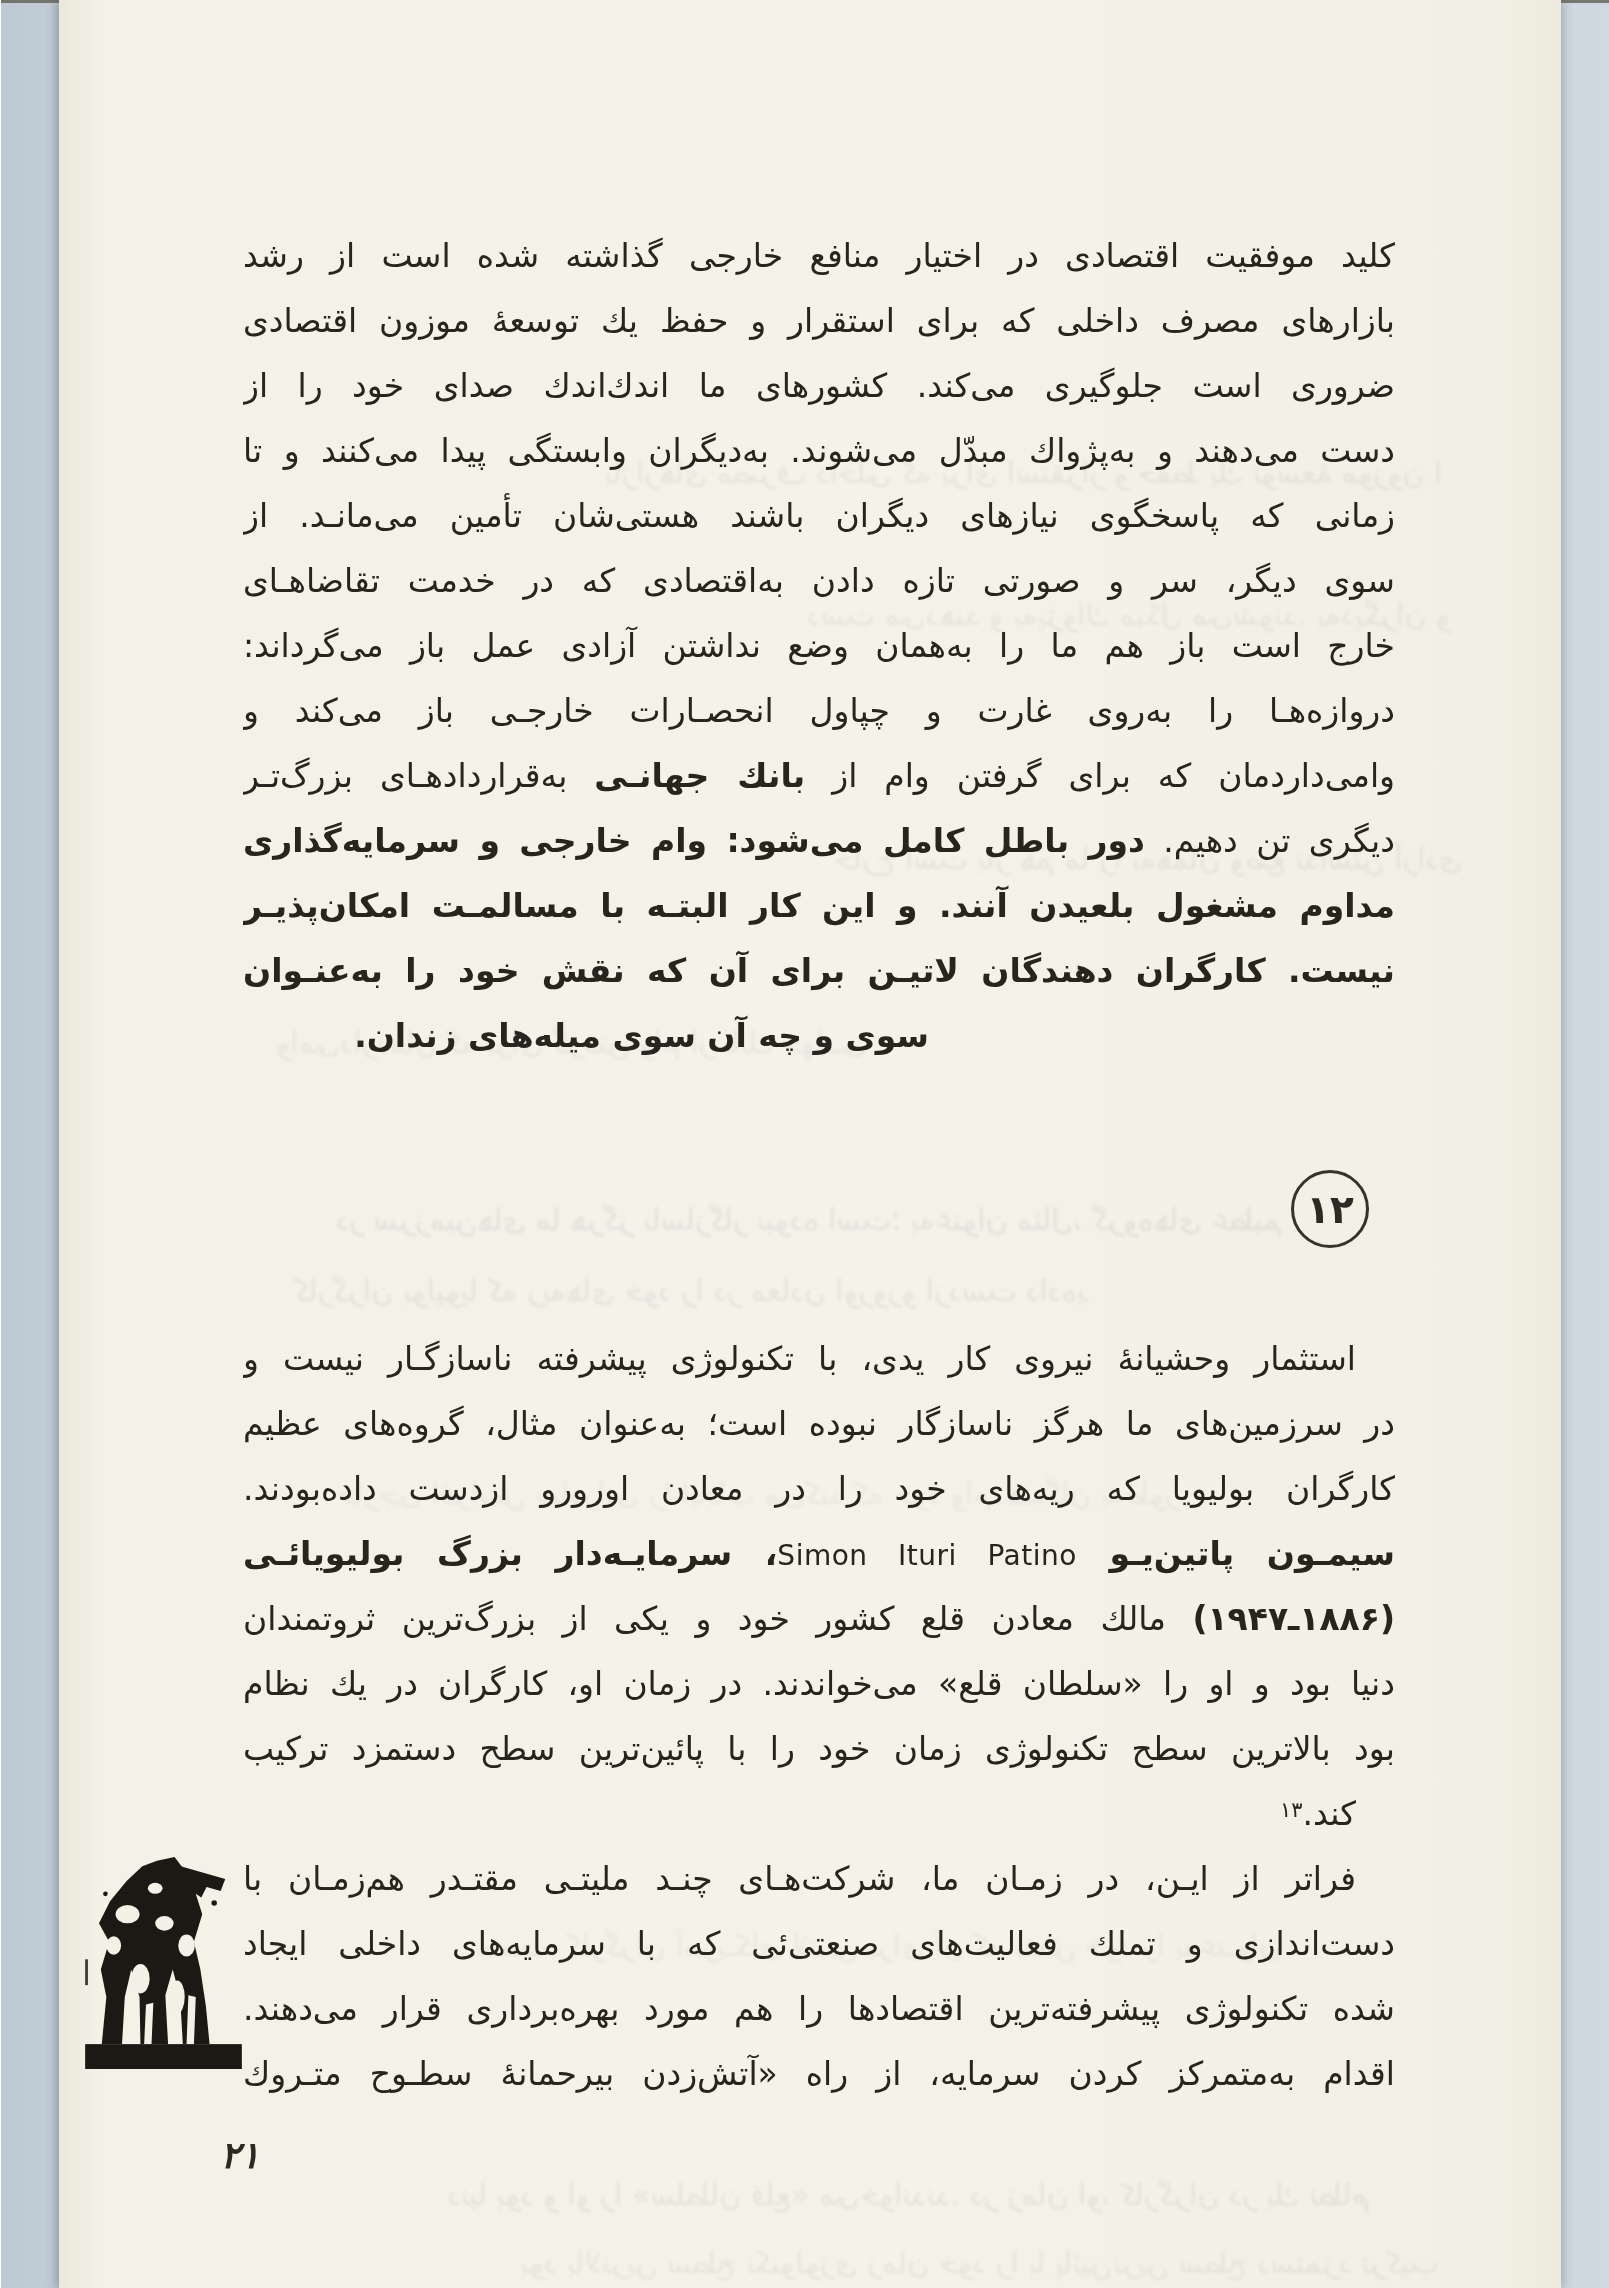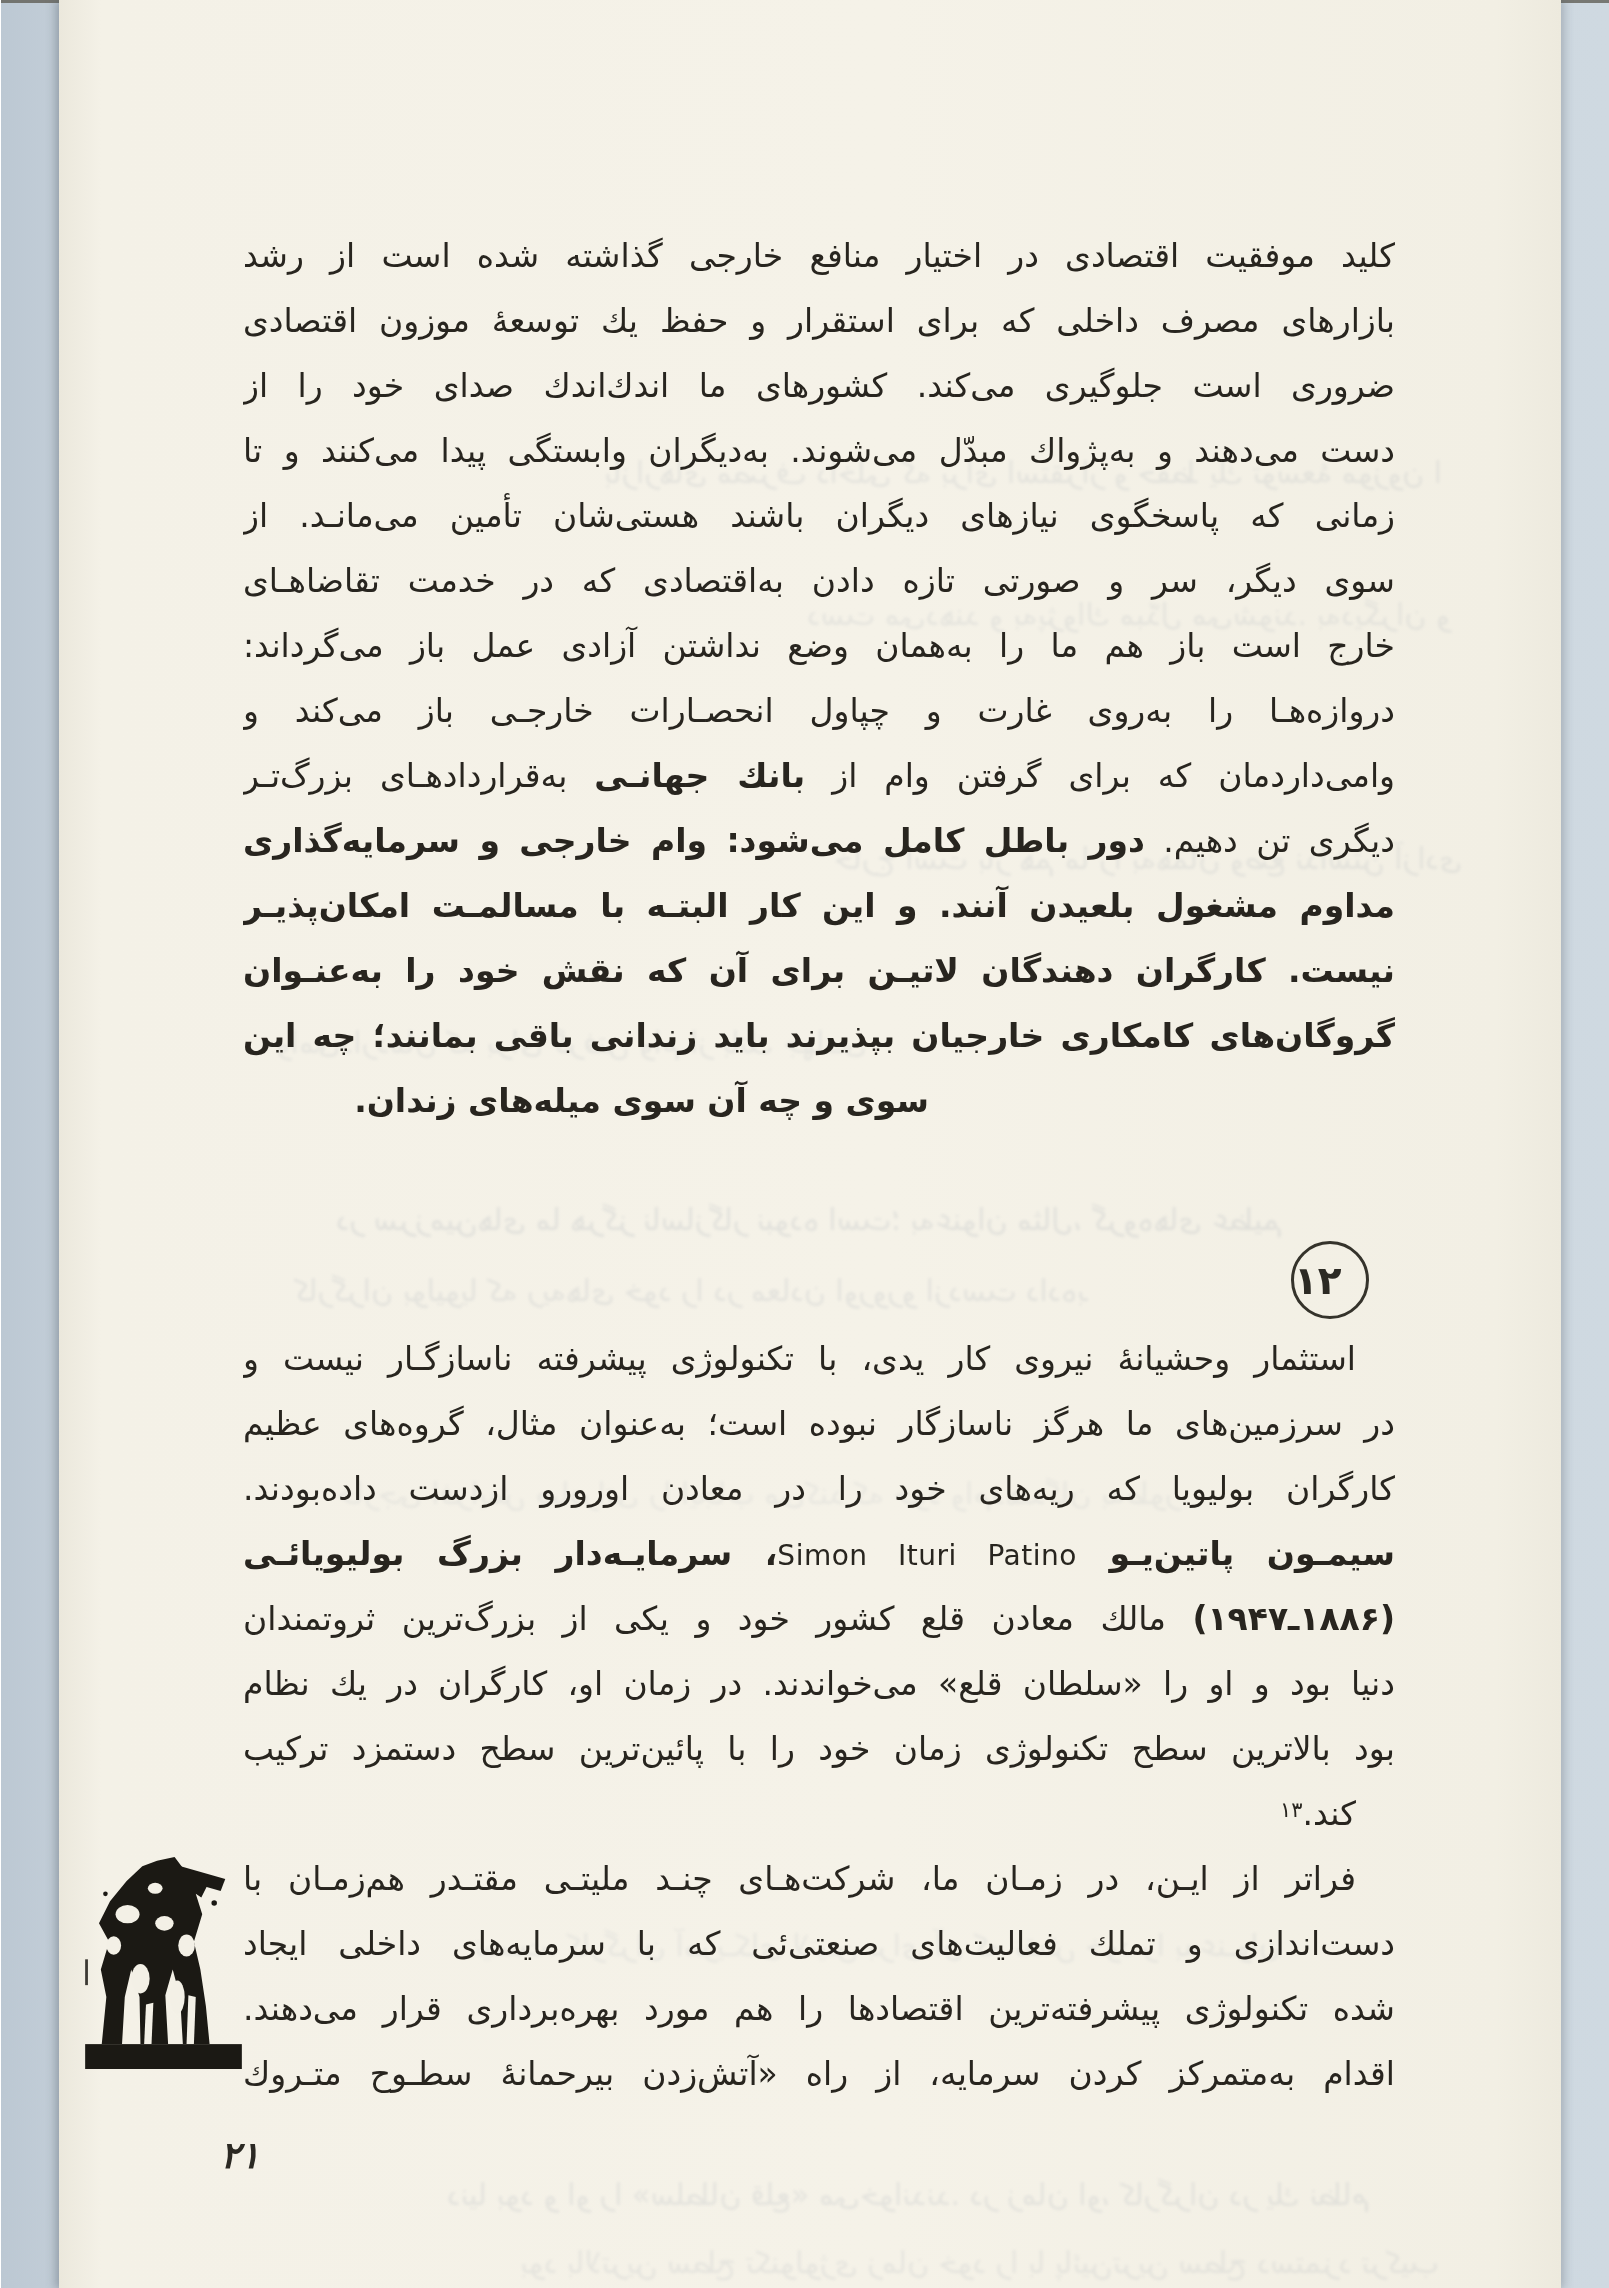--- a/index.html
+++ b/index.html
@@ -43,23 +43,23 @@
   .line.fnline,.line.pulled{text-align:right;}
   .line.fnline::after,.line.pulled::after{content:none;}
   .line.fnline{margin-right:39px;}
   .line.pulled{margin-right:466px;}
   .line.indent{text-indent:39px;}
   .b{font-weight:700;}
   .lat{font-family:"DejaVu Sans",sans-serif;font-size:28px;letter-spacing:0.5px;}
   .fn{font-size:21px;position:relative;top:-8.3px;}
   
   .section-circle{
-    position:absolute;left:1048px;top:1241px;width:72px;height:72px;
+    position:absolute;left:1048px;top:1170px;width:72px;height:72px;
     border:3.7px solid #35332b;border-radius:50%;
-    display:flex;align-items:center;justify-content:flex-end;
+    display:flex;align-items:center;justify-content:center;
   }
   .section-circle span{font-size:39px;font-weight:700;color:#2c2a24;padding-top:1.8px;}
   
   .woodcut{position:absolute;left:26px;top:1857px;width:157px;height:212px;}
   
   .pagenum{
     position:absolute;left:90px;top:2134px;width:111px;
     font-size:37px;font-weight:700;color:#2b2923;text-align:right;letter-spacing:2.8px;font-style:italic;
   }
 </style>
@@ -90,21 +90,20 @@
         <div class="line"><span>ضرورى است جلوگيرى مى‌كند. كشورهاى ما اندك‌اندك صداى خود را از</span></div>
         <div class="line"><span>دست مى‌دهند و به‌پژواك مبدّل مى‌شوند. به‌ديگران وابستگى پيدا مى‌كنند و تا</span></div>
         <div class="line"><span>زمانى كه پاسخگوى نيازهاى ديگران باشند هستى‌شان تأمين مى‌مانـد. از</span></div>
         <div class="line"><span>سوى ديگر، سر و صورتى تازه دادن به‌اقتصادى كه در خدمت تقاضاهـاى</span></div>
         <div class="line"><span>خارج است باز هم ما را به‌همان وضع نداشتن آزادى عمل باز مى‌گرداند:</span></div>
         <div class="line"><span>دروازه‌هـا را به‌روى غارت و چپاول انحصـارات خارجـى باز مى‌كند و</span></div>
         <div class="line"><span>وامى‌داردمان كه براى گرفتن وام از </span><span class="b">بانك جهانـى</span><span> به‌قراردادهـاى بزرگ‌تـر</span></div>
         <div class="line"><span>ديگرى تن دهيم. </span><span class="b">دور باطل كامل مى‌شود: وام خارجى و سرمايه‌گذارى</span></div>
         <div class="line"><span class="b">مداوم مشغول بلعيدن آنند. و اين كار البتـه با مسالمـت امكان‌پذيـر</span></div>
         <div class="line"><span class="b">نيست. كارگران دهندگان لاتيـن براى آن كه نقش خود را به‌عنـوان</span></div>
-        <div class="line"><span class="b">گروگان‌هاى كامكارى خارجيان بپذيرند بايد زندانى باقى بمانند؛ چه اين</span></div>
         <div class="line pulled"><span class="b">سوى و چه آن سوى ميله‌هاى زندان.</span></div>
       </div>
 
     <div class="section-circle">
       <span>۱۲</span>
     </div>
 
     <div class="para p2">
         <div class="line indent"><span>استثمار وحشيانهٔ نيروى كار يدى، با تكنولوژى پيشرفته ناسازگـار نيست و</span></div>
         <div class="line"><span>در سرزمين‌هاى ما هرگز ناسازگار نبوده است؛ به‌عنوان مثال، گروه‌هاى عظيم</span></div>

